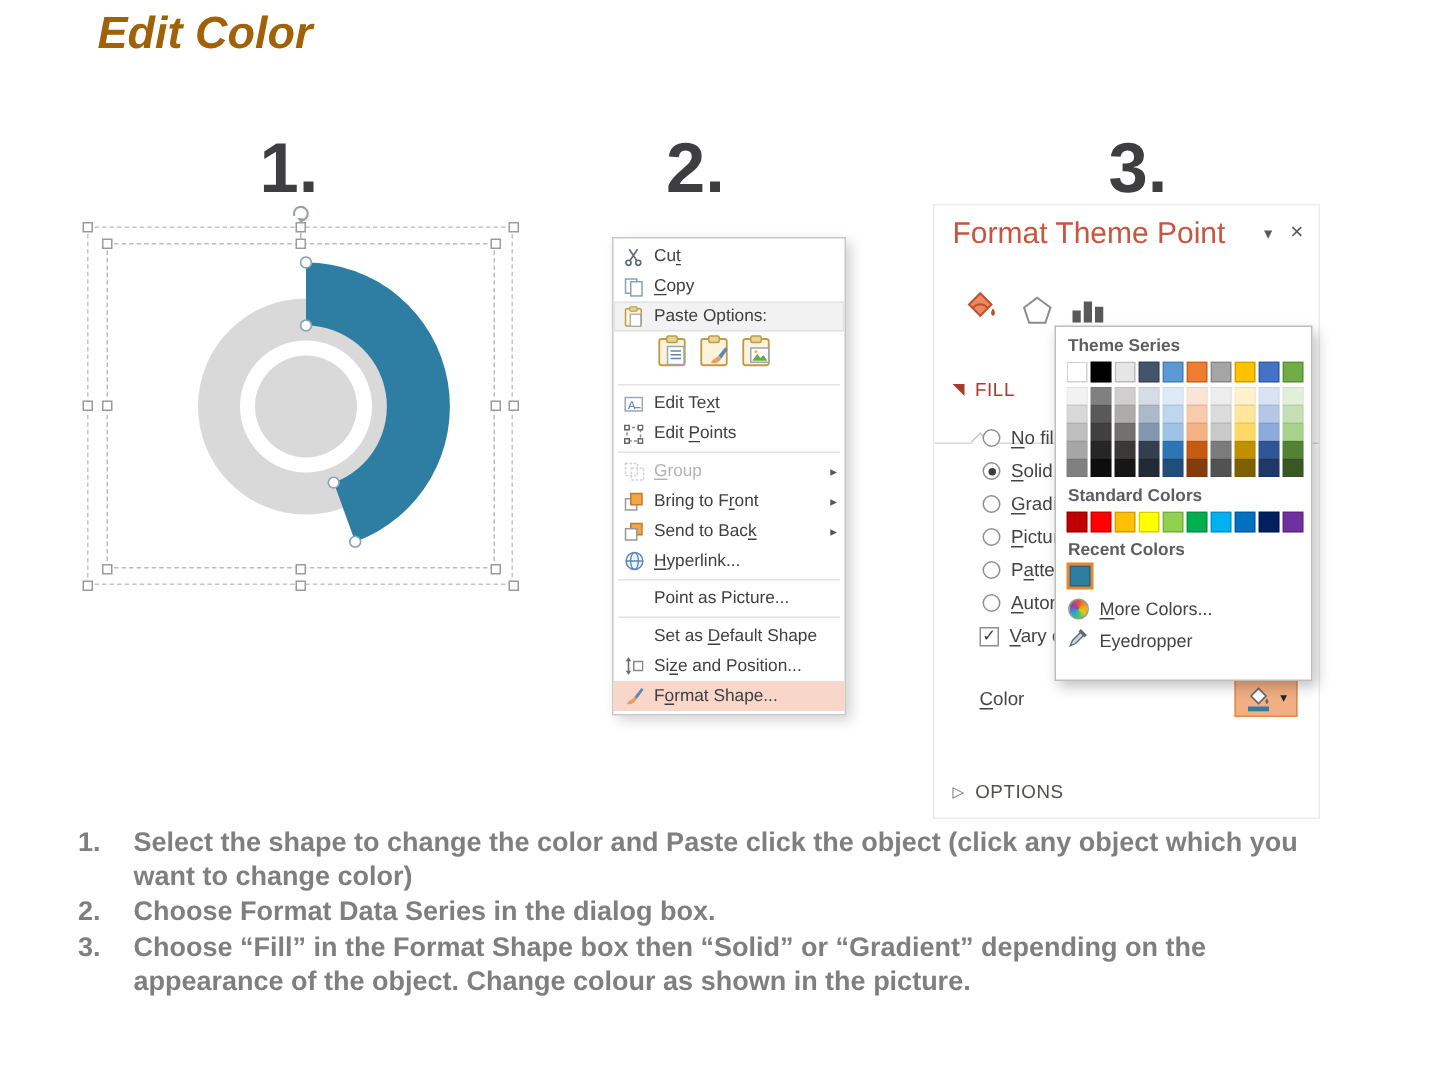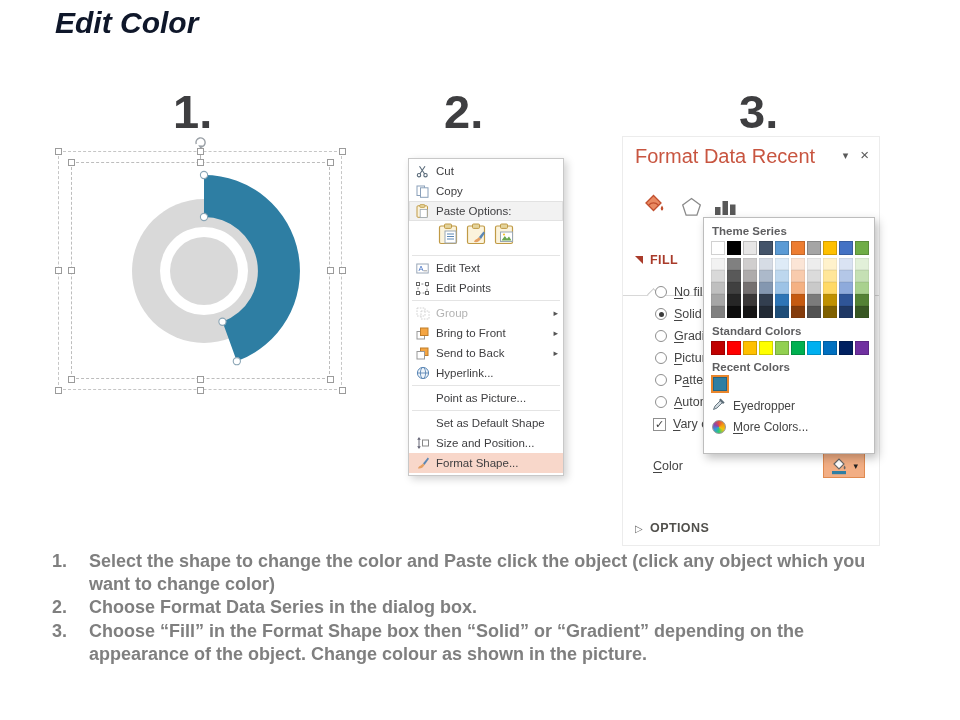--- a/index.html
+++ b/index.html
@@ -1,20 +1,20 @@
 <!DOCTYPE html>
 <html><head>
 <meta charset="utf-8">
 <style>
   * { margin:0; padding:0; box-sizing:border-box; }
   body { background:#fff; font-family:"Liberation Sans","DejaVu Sans",sans-serif; }
   .canvas { position:relative; width:960px; height:720px; background:#ffffff; overflow:hidden; }
 
   
-  .slide-title { position:absolute; left:55px; top:6px; font-size:30px; font-weight:bold; font-style:italic; color:#0f172a; }
+  .slide-title { position:absolute; left:65px; top:6px; font-size:30px; font-weight:bold; font-style:italic; color:#a16207; }
   .step-num { position:absolute; top:84px; font-size:47px; font-weight:bold; color:#3e3e40; }
 
   
   .sel-rect { position:absolute; z-index:1; }
   .sel-rect.outer { left:58px; top:151px; width:284px; height:239px; border:1px dashed #c6c6c6; }
   .sel-rect.inner { left:71px; top:162px; width:259px; height:217px; border:1px dashed #bdbdbd; }
   .handle { position:absolute; width:7px; height:7px; background:#fff; border:1px solid #9b9b9b; z-index:4; }
   #donut-svg { position:absolute; left:50px; top:140px; z-index:2; }
   .rotate-stem { position:absolute; left:200px; top:150px; width:1px; height:12px; background:#b5b5b5; z-index:3; }
   .rotate-handle { position:absolute; left:193px; top:135px; z-index:4; }
@@ -44,21 +44,21 @@
   .fdp-head .hicon.cls { font-size:15px; padding-top:1px; }
   .series-row { padding:13px 12px 0 12px; font-size:11.5px; font-weight:bold; color:#B5392A; letter-spacing:.3px; }
   .series-row .arr { font-size:9px; padding-left:5px; }
   .tabs-row { position:absolute; left:0; top:56px; width:100%; height:34px; }
   .tab-bucket { position:absolute; left:16px; top:0; }
   .tab-pentagon { position:absolute; left:56px; top:2px; }
   .tabs-rule { position:absolute; left:0; top:102px; width:100%; border-top:1px solid #d8d8d8; }
   .tabs-notch { position:absolute; left:26px; top:97px; width:9px; height:9px; background:#fff;
                 border-left:1px solid #c8c8c8; border-top:1px solid #c8c8c8; transform:rotate(45deg); }
   .chart-icon { position:absolute; left:712px; top:197px; z-index:2; }
-  .sect-row { position:absolute; left:12px; display:flex; align-items:center; gap:7px; font-weight:bold; font-size:12.5px; }
+  .sect-row { position:absolute; left:12px; display:flex; align-items:center; gap:7px; font-weight:normal; font-size:12.5px; }
   .sect-row.fill { top:116px; color:#A93B2A; letter-spacing:.4px; }
   .sect-row.border { top:384px; color:#51504c; letter-spacing:.4px; }
   .tri-exp { width:0; height:0; border-top:8px solid #A93B2A; border-left:8px solid transparent; }
   .tri-col { color:#6a6a6a; font-size:10px; }
   .fill-options { position:absolute; left:32px; top:144px; }
   .opt-row { display:flex; align-items:center; height:22px; gap:7px; white-space:nowrap; }
   .radio { width:12px; height:12px; border:1px solid #8f8f8f; border-radius:50%; background:#fff; position:relative; flex:0 0 12px; }
   .radio.sel::after { content:""; position:absolute; left:2.5px; top:2.5px; width:5px; height:5px; border-radius:50%; background:#3c3c3c; }
   .vary-row { position:absolute; left:30px; top:280px; display:flex; align-items:center; gap:7px; white-space:nowrap; }
   .chk { width:13px; height:13px; border:1px solid #8f8f8f; background:#fff; font-size:11px; line-height:11px;
@@ -294,21 +294,21 @@
               <path d="M2 12.5 C2.6 9.8 4.6 10.4 7 7.5 L8.5 9 C6.8 11.8 5.4 12.8 2 12.5 Z" fill="#E5A063"></path>
             </svg>
           </span>
           <span class="ml">F<u>o</u>rmat Shape...</span>
         </div>
       </div>
   </div>
 
   <div class="fdp-panel">
     <div class="fdp-head">
-      <span class="fdp-title">Format Data Recent</span>
+      <span class="fdp-title">Format Theme Point</span>
       <span class="hicon col">▾</span>
       <span class="hicon cls">×</span>
     </div>
     <div class="tabs-row">
       <span class="tab-bucket">
         <svg width="27" height="26" viewBox="0 0 27 26">
             <path d="M7 10 L14.5 2.5 L22 10 L14.5 17.5 Z" fill="#E98A62" stroke="#C14F2E" stroke-width="1.3"></path>
             <path d="M9.8 12 A6.2 6.2 0 0 1 19.2 12" fill="none" stroke="#C14F2E" stroke-width="1.2"></path>
             <path d="M23 12.5 q2.6 3.6 0 5.2 q-2.6 -1.6 0 -5.2" fill="#C14F2E"></path>
           </svg>
@@ -456,30 +456,30 @@
         <span class="swatch" style="background: rgb(0, 176, 240);"></span>
         <span class="swatch" style="background: rgb(0, 112, 192);"></span>
         <span class="swatch" style="background: rgb(0, 32, 96);"></span>
         <span class="swatch" style="background: rgb(112, 48, 160);"></span>
       </div>
     <div class="pop-h" style="margin-top:6px">Recent Colors</div>
     <div class="recent-row" id="recent-row">
         <span class="swatch recent-sel" style="background: rgb(46, 126, 163);"></span>
       </div>
     <div class="pop-item">
+      <span class="wheel"></span>
+      <span id="more-colors-label"><u>M</u>ore Colors...</span>
+    </div>
+    <div class="pop-item">
       <span><svg width="14" height="14" viewBox="0 0 14 14">
             <path d="M1.5 12.5 L3 9 L8.8 3.2 L10.8 5.2 L5 11 Z" fill="#cfd8de" stroke="#5a6b76" stroke-width="0.9"></path>
             <path d="M8.6 1.4 L12.6 5.4 L11 7 L7 3 Z" fill="#5a6b76"></path>
           </svg></span>
       <span>Eyedropper</span>
     </div>
-    <div class="pop-item">
-      <span class="wheel"></span>
-      <span id="more-colors-label"><u>M</u>ore Colors...</span>
-    </div>
   </div>
 
   <div class="instructions" id="instructions">
       <div class="ins-row">
         <span>1.</span>
         <span>Select the shape to change the color and Paste click the object (click any object which you want to change color)</span>
       </div>
       <div class="ins-row">
         <span>2.</span>
         <span>Choose Format Data Series in the dialog box.</span>

